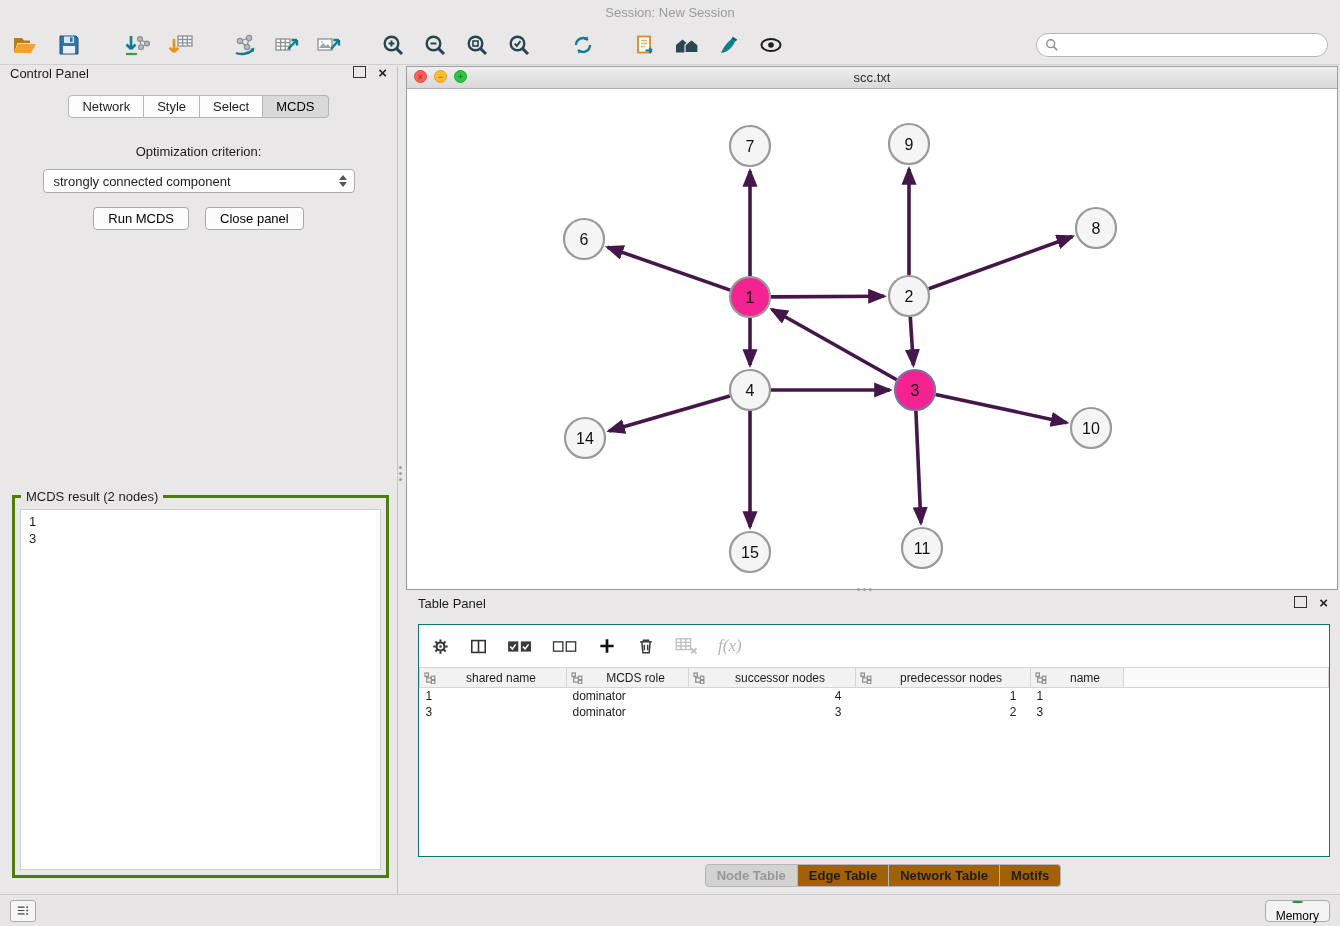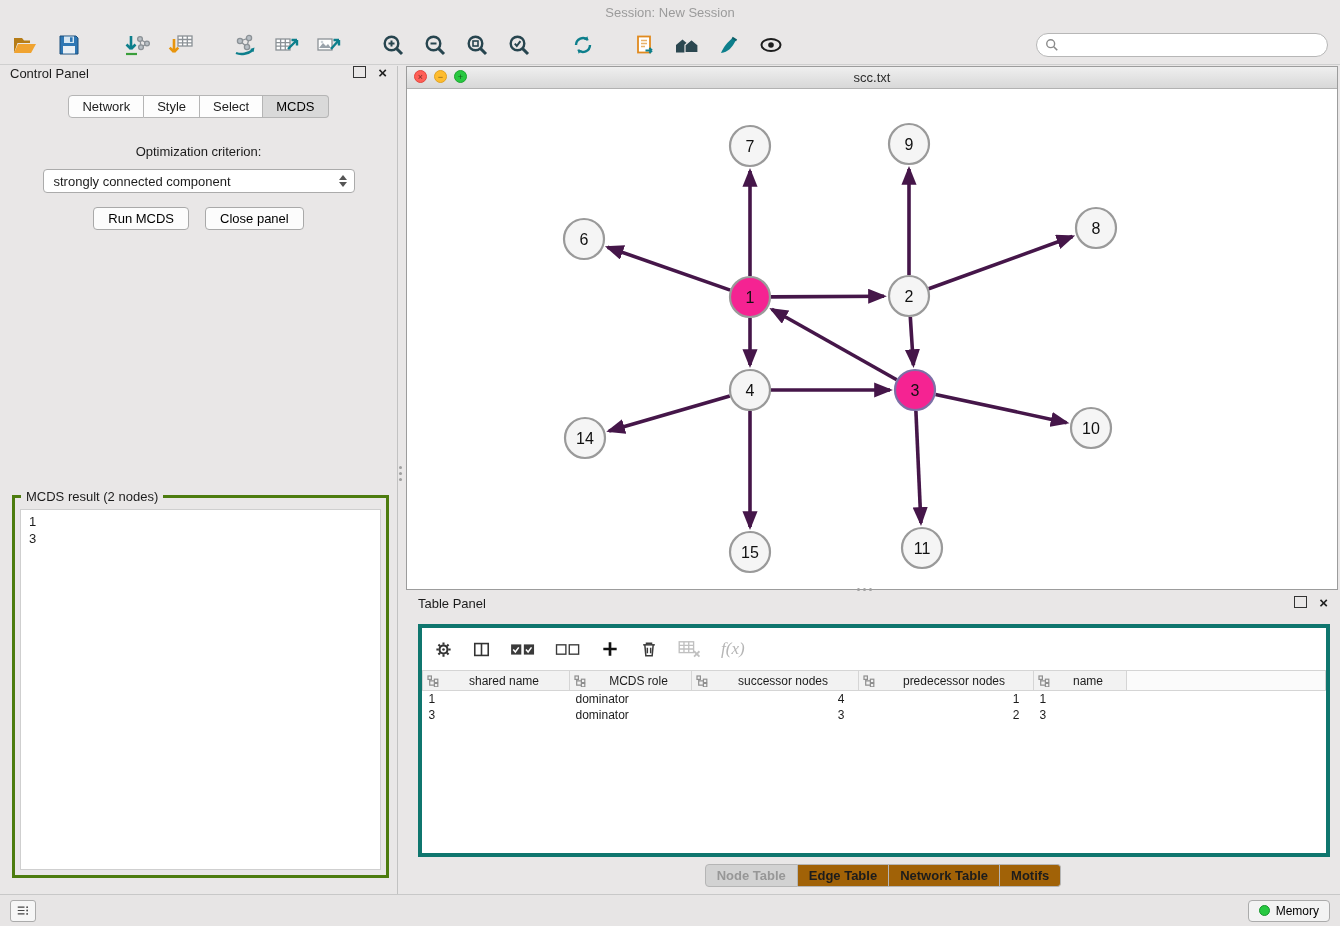--- a/index.html
+++ b/index.html
@@ -49,21 +49,21 @@
   .lights{position:absolute;left:7px;top:3px;display:flex;gap:7px;}
   .light{width:13px;height:13px;border-radius:50%;font-size:9px;line-height:12px;text-align:center;
     color:rgba(0,0,0,.55);box-sizing:border-box;cursor:pointer;}
   .lred{background:#ff5f57;border:1px solid #e2463d;}
   .lyellow{background:#febc2e;border:1px solid #e0a321;}
   .lgreen{background:#28c840;border:1px solid #1ca52f;}
   .nw-canvas{position:absolute;left:0;top:21px;right:0;bottom:0;overflow:hidden;}
   
   .table-panel{position:absolute;left:406px;top:532px;right:0;bottom:0;}
   .tp-box{position:absolute;left:12px;right:10px;top:28px;bottom:37px;background:#fff;
-    border:4px solid #0f766e;overflow:hidden;}
+    border:1px solid #0f766e;overflow:hidden;}
   .tp-toolbar{height:42px;display:flex;align-items:center;padding-left:12px;gap:19px;}
   .titem{display:flex;align-items:center;cursor:pointer;background:none;border:0;padding:0;}
   .fx{font-family:"Liberation Serif",serif;font-style:italic;font-size:17px;color:#b5b5b5;}
   .tp-table table{border-collapse:collapse;table-layout:fixed;width:100%;}
   .tp-table th{height:19px;background:#f2f2f2;border:1px solid #d5d5d5;font-weight:normal;
     font-size:12px;padding:0 4px;cursor:pointer;}
   .tp-table th.filler{background:#fbfbfb;border-left:0;}
   .th-in{display:flex;align-items:center;gap:4px;}
   .th-in .lbl{flex:1;text-align:center;}
   .tp-table td{font-size:12px;height:16px;padding:0 6px;white-space:nowrap;}
@@ -73,21 +73,21 @@
     border-left-width:0;cursor:pointer;}
   .btab:first-child{border-left-width:1px;border-radius:4px 0 0 4px;}
   .btab:last-child{border-radius:0 4px 4px 0;}
   .btab.active{background:#d2d2d2;color:#979797;margin-left:20px;}
   
   .statusbar{position:absolute;left:0;right:0;bottom:0;height:32px;background:#e7e5e5;
     border-top:1px solid #c8c8c8;display:flex;align-items:center;padding:0 10px;box-sizing:border-box;}
   .sb-left-btn{width:26px;height:22px;border:1px solid #ababab;border-radius:3px;background:#f6f6f6;
     display:flex;align-items:center;justify-content:center;cursor:pointer;}
   .memory-btn{margin-left:auto;height:22px;border:1px solid #ababab;border-radius:4px;background:#f3f3f3;
-    display:flex;align-items:center;gap:6px;padding:0 10px;font-size:12px;cursor:pointer;}
+    display:flex;align-items:center;gap:6px;padding:0 10px;font-size:12px;cursor:pointer;flex-direction:column;}
   .mem-dot{width:9px;height:9px;border-radius:50%;background:#27c840;border:1px solid #17952c;}
   .dots-v{position:absolute;width:3px;height:3px;border-radius:50%;background:#9f9f9f;
     box-shadow:0 6px 0 #9f9f9f,0 12px 0 #9f9f9f;}
   .dots-h{position:absolute;width:3px;height:3px;border-radius:50%;background:#9f9f9f;
     box-shadow:6px 0 0 #9f9f9f,12px 0 0 #9f9f9f;}
 </style>
 </head>
 <body>
 
 <div>

